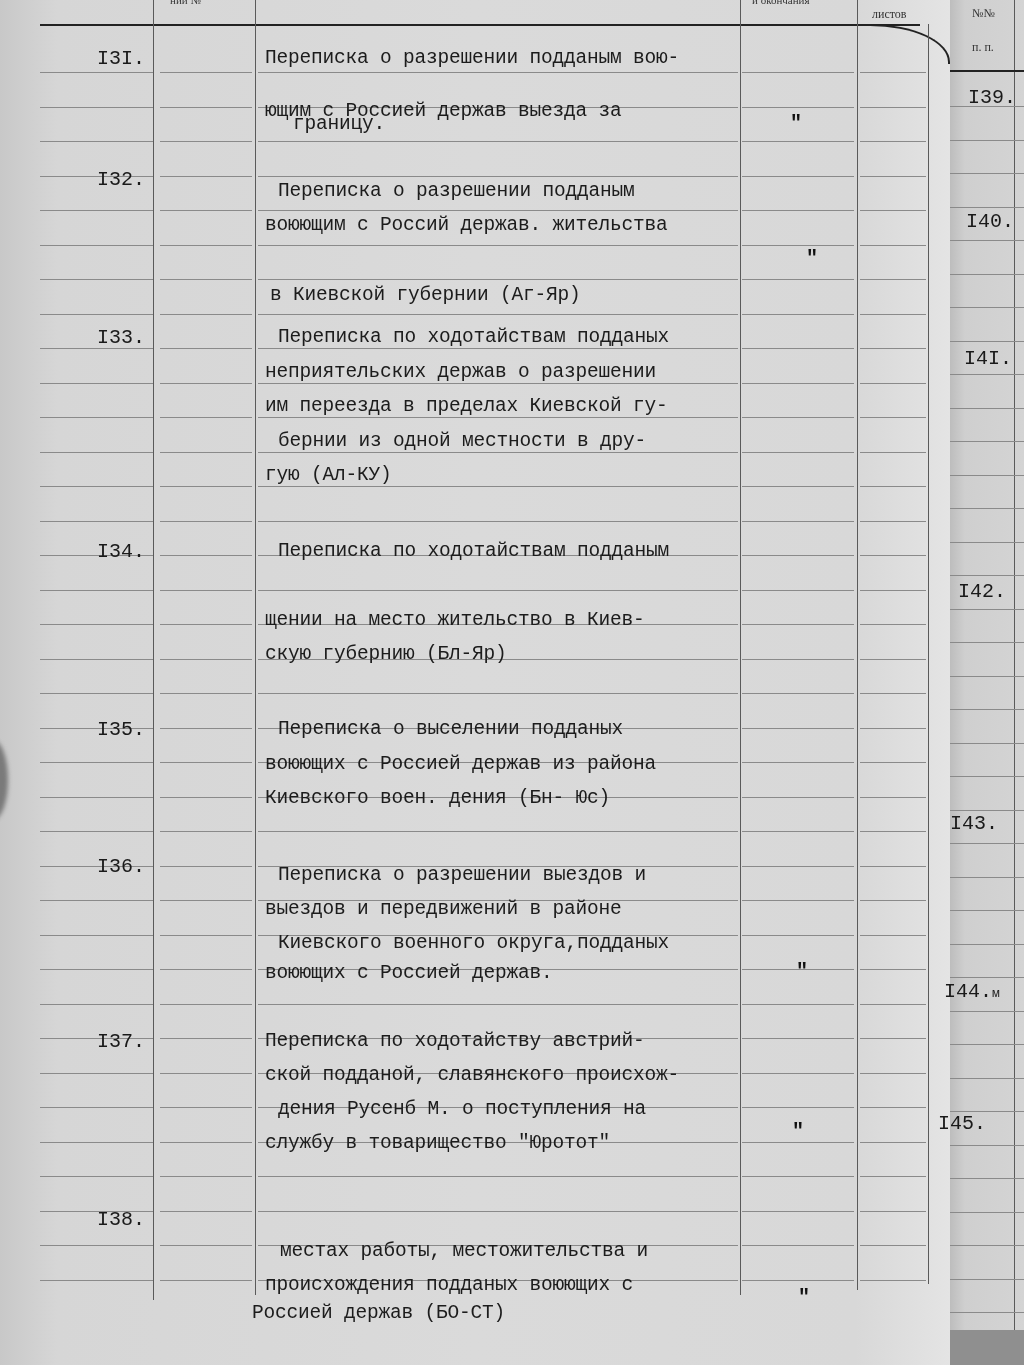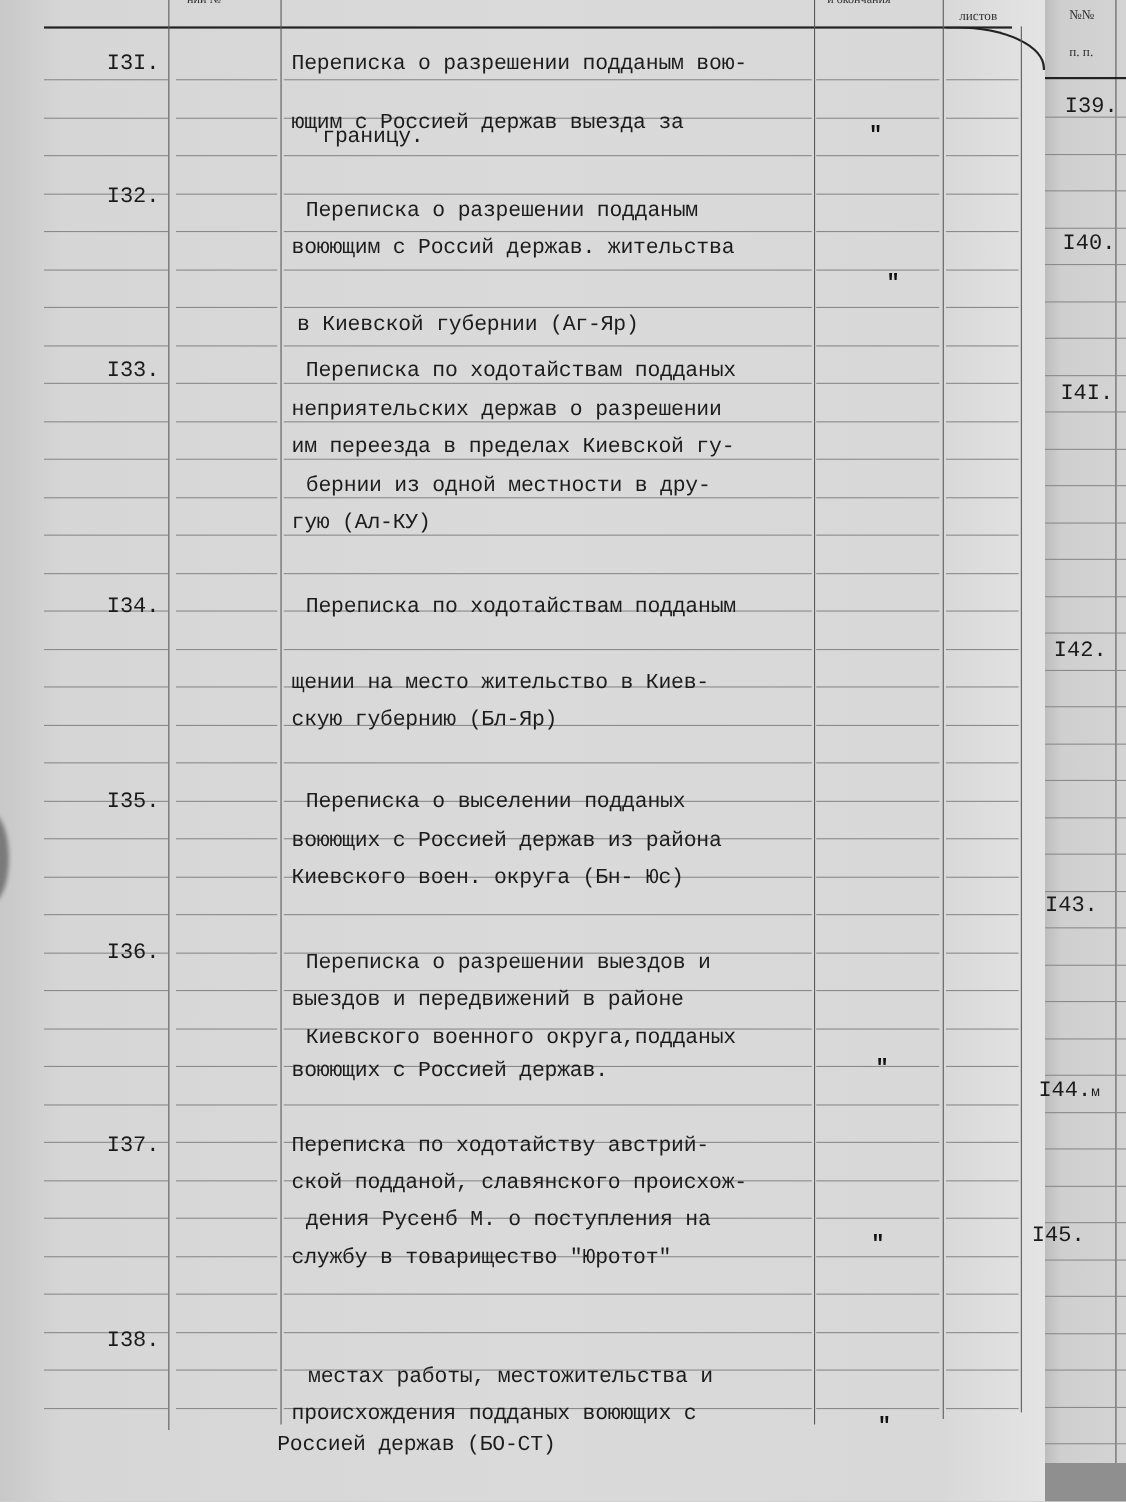--- a/index.html
+++ b/index.html
@@ -271,21 +271,21 @@
   <div class="desc-line" style="left:265px;top:395px;">им переезда в пределах Киевской гу-</div>
   <div class="desc-line" style="left:278px;top:430px;">бернии из одной местности в дру-</div>
   <div class="desc-line" style="left:265px;top:464px;">гую (Ал-КУ)</div>
 
   <div class="desc-line" style="left:278px;top:540px;">Переписка по ходотайствам подданым</div>
   <div class="desc-line" style="left:265px;top:609px;">щении на место жительство в Киев-</div>
   <div class="desc-line" style="left:265px;top:643px;">скую губернию (Бл-Яр)</div>
 
   <div class="desc-line" style="left:278px;top:718px;">Переписка о выселении подданых</div>
   <div class="desc-line" style="left:265px;top:753px;">воюющих с Россией держав из района</div>
-  <div class="desc-line" style="left:265px;top:787px;">Киевского воен. округа    (Бн- Юс)</div>
+  <div class="desc-line" style="left:265px;top:787px;">Киевского воен. дения    (Бн- Юс)</div>
 
   <div class="desc-line" style="left:278px;top:864px;">Переписка о разрешении выездов и</div>
   <div class="desc-line" style="left:265px;top:898px;">выездов и передвижений в районе</div>
   <div class="desc-line" style="left:278px;top:932px;">Киевского военного округа,подданых</div>
   <div class="desc-line" style="left:265px;top:962px;">воюющих с Россией держав.</div>
   <div class="ditto" style="left:796px;top:960px;">"</div>
 
   <div class="desc-line" style="left:265px;top:1030px;">Переписка по ходотайству австрий-</div>
   <div class="desc-line" style="left:265px;top:1064px;">ской подданой, славянского происхож-</div>
   <div class="desc-line" style="left:278px;top:1098px;">дения Русенб М. о поступления на</div>

